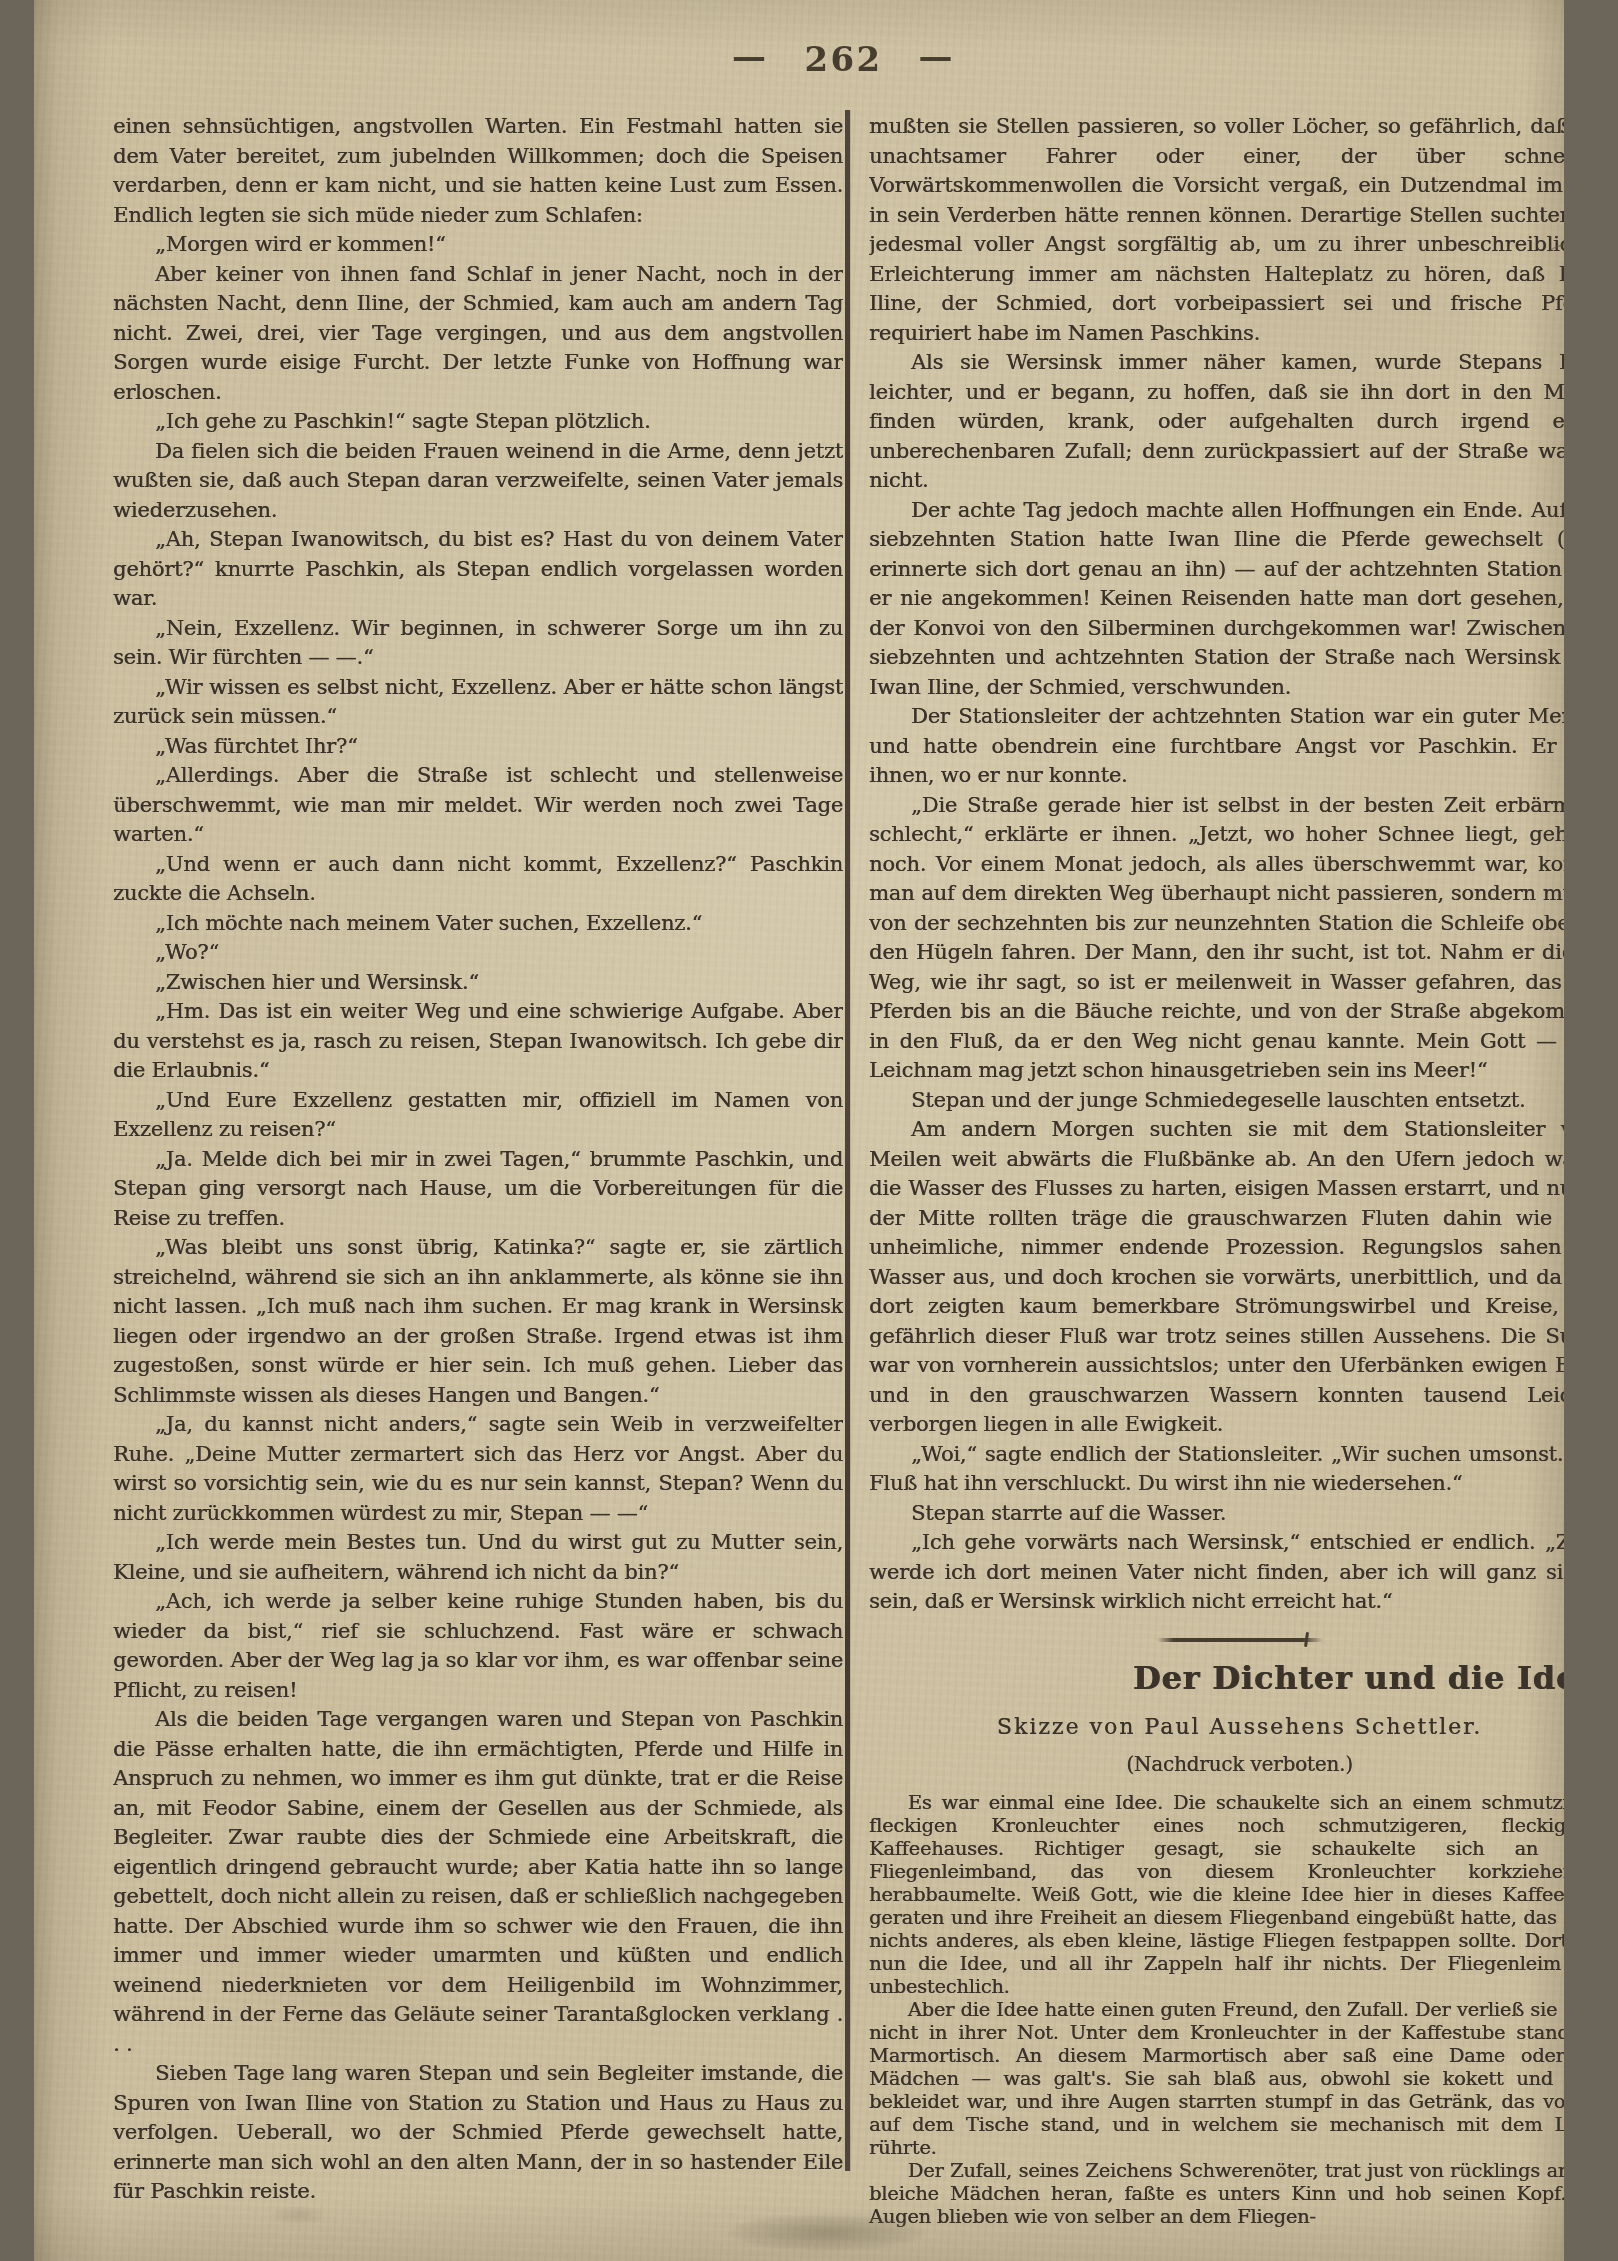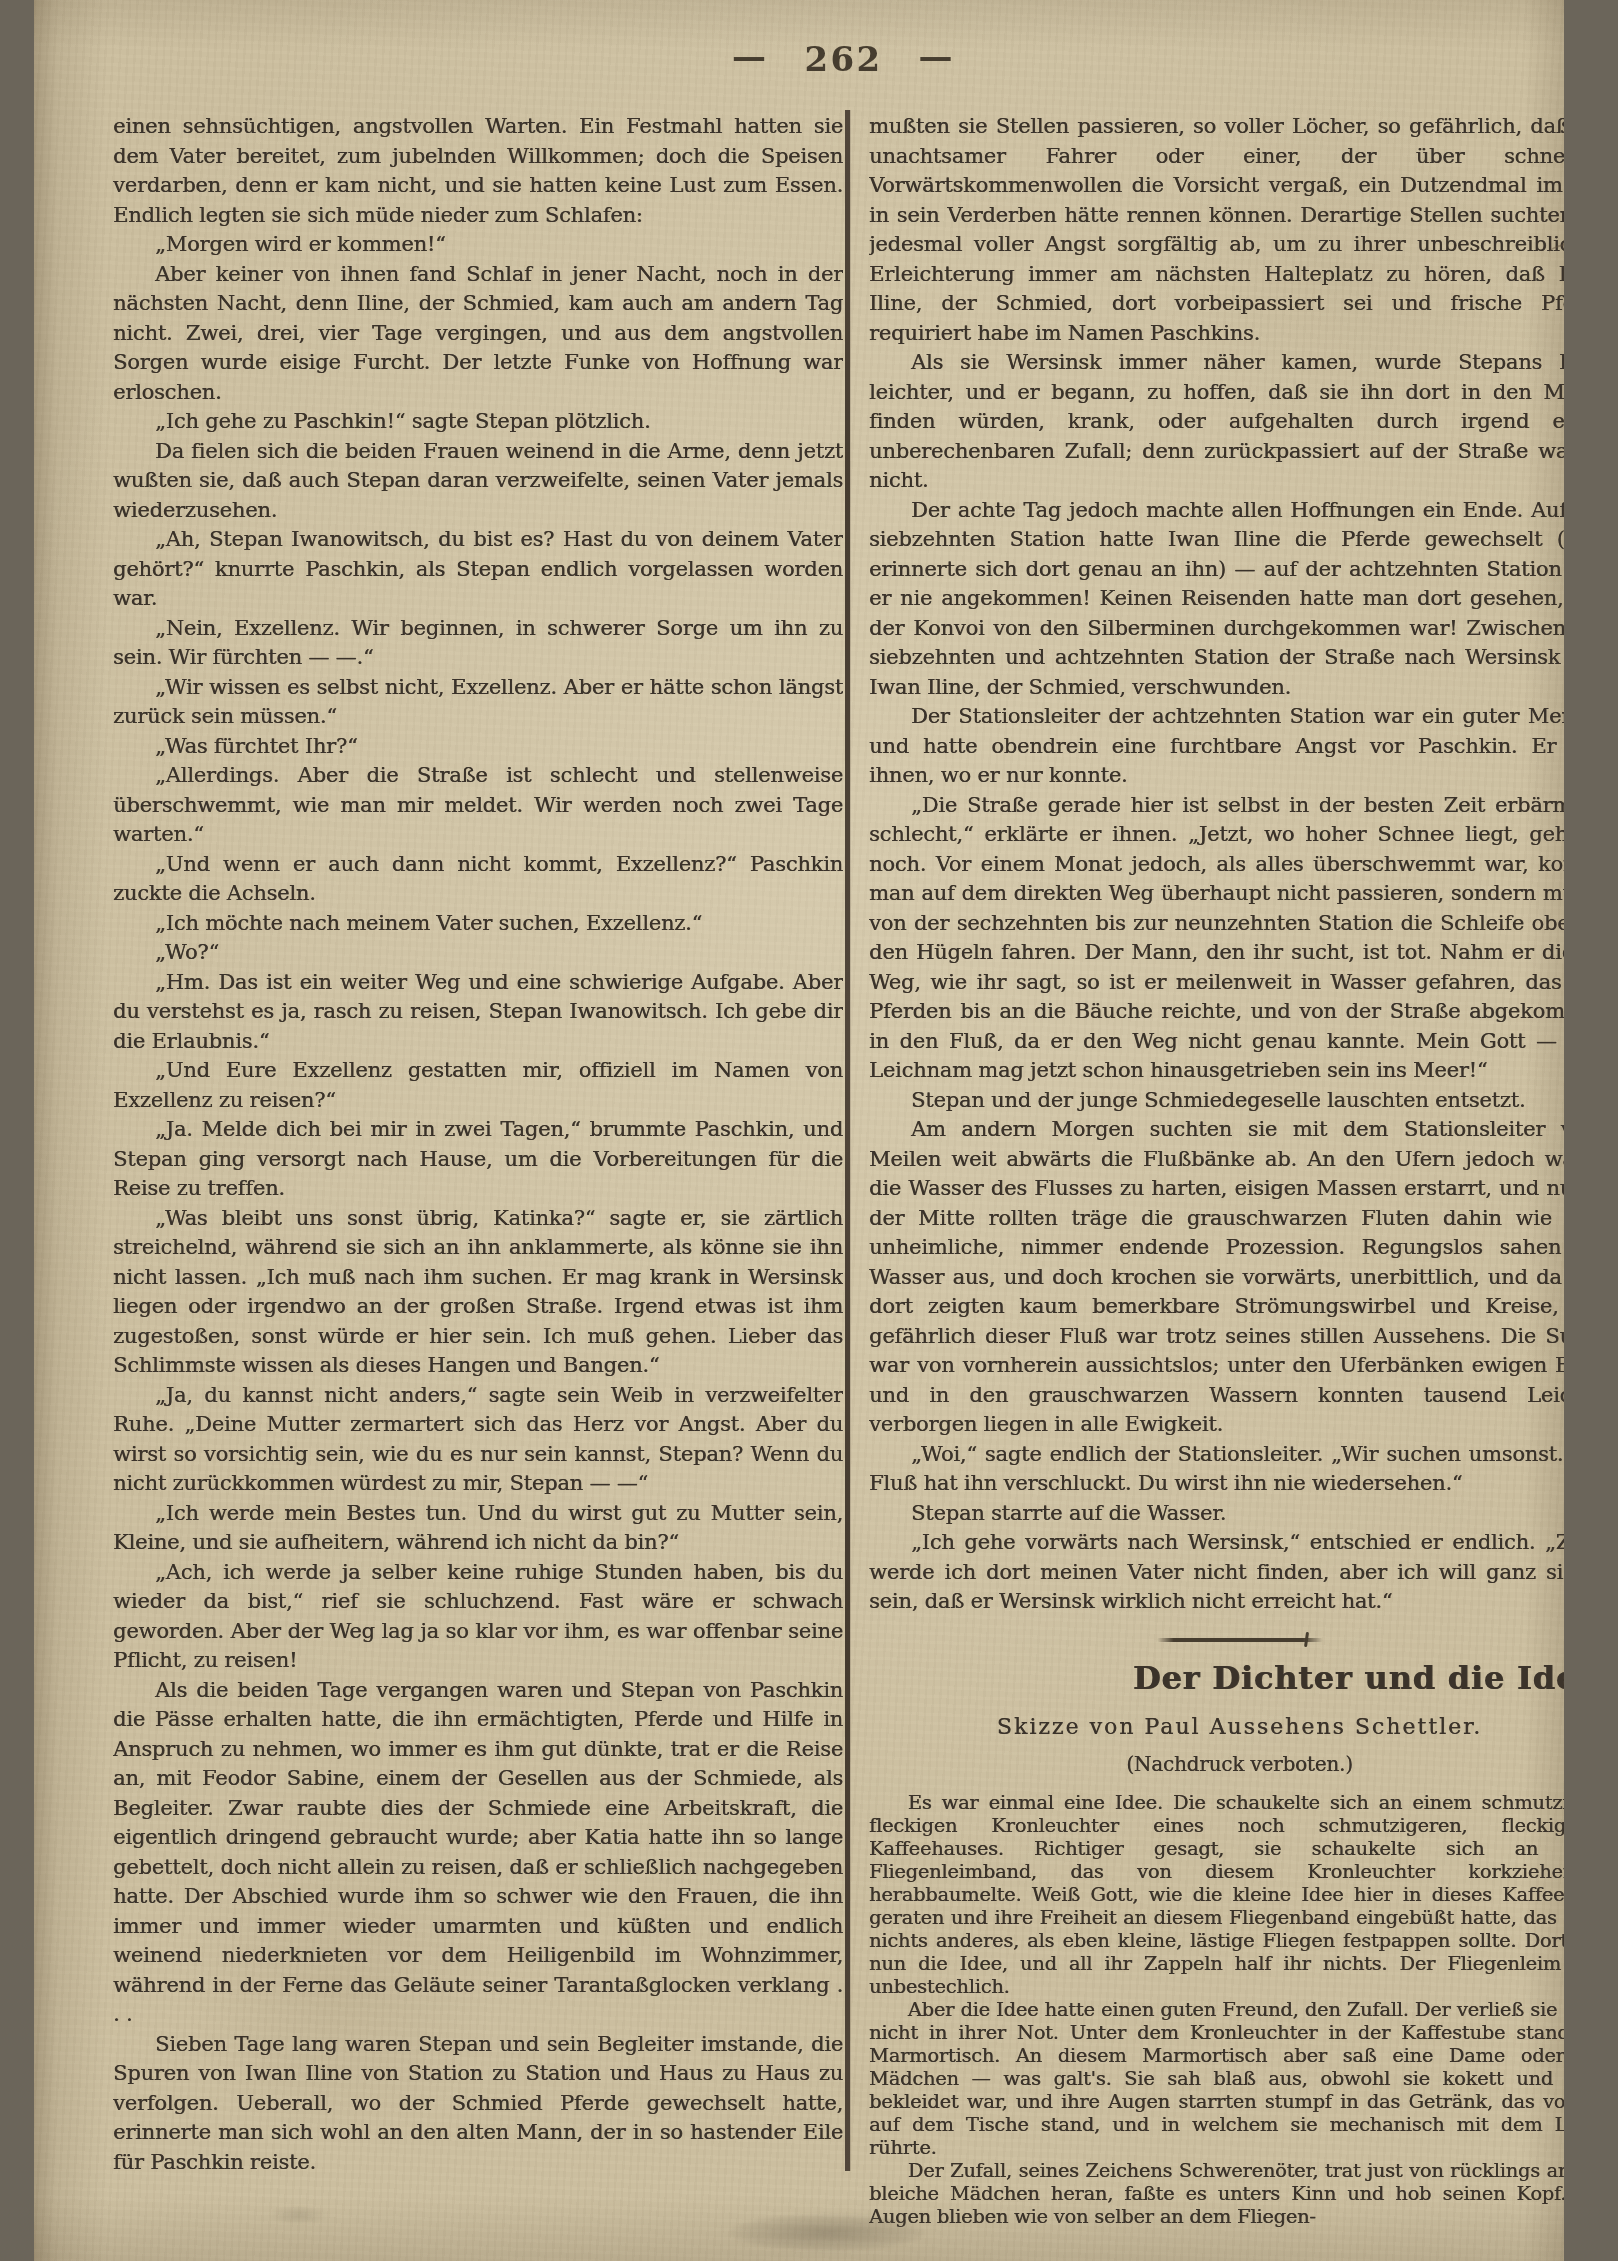--- a/index.html
+++ b/index.html
@@ -115,20 +115,21 @@
       <p>„Ich gehe zu Paschkin!“ sagte Stepan plötzlich.</p>
       <p>Da fielen sich die beiden Frauen weinend in die Arme, denn jetzt wußten sie, daß auch Stepan daran verzweifelte, seinen Vater jemals wiederzusehen.</p>
       <p>„Ah, Stepan Iwanowitsch, du bist es? Hast du von deinem Vater gehört?“ knurrte Paschkin, als Stepan endlich vorgelassen worden war.</p>
       <p>„Nein, Exzellenz. Wir beginnen, in schwerer Sorge um ihn zu sein. Wir fürchten — —.“</p>
       <p>„Wir wissen es selbst nicht, Exzellenz. Aber er hätte schon längst zurück sein müssen.“</p>
       <p>„Was fürchtet Ihr?“</p>
       <p>„Allerdings. Aber die Straße ist schlecht und stellenweise überschwemmt, wie man mir meldet. Wir werden noch zwei Tage warten.“</p>
       <p>„Und wenn er auch dann nicht kommt, Exzellenz?“ Paschkin zuckte die Achseln.</p>
       <p>„Ich möchte nach meinem Vater suchen, Exzellenz.“</p>
       <p>„Wo?“</p>
+      <p>„Zwischen hier und Wersinsk.“</p>
       <p>„Hm. Das ist ein weiter Weg und eine schwierige Aufgabe. Aber du verstehst es ja, rasch zu reisen, Stepan Iwanowitsch. Ich gebe dir die Erlaubnis.“</p>
       <p>„Und Eure Exzellenz gestatten mir, offiziell im Namen von Exzellenz zu reisen?“</p>
       <p>„Ja. Melde dich bei mir in zwei Tagen,“ brummte Paschkin, und Stepan ging versorgt nach Hause, um die Vorbereitungen für die Reise zu treffen.</p>
       <p>„Was bleibt uns sonst übrig, Katinka?“ sagte er, sie zärtlich streichelnd, während sie sich an ihn anklammerte, als könne sie ihn nicht lassen. „Ich muß nach ihm suchen. Er mag krank in Wersinsk liegen oder irgendwo an der großen Straße. Irgend etwas ist ihm zugestoßen, sonst würde er hier sein. Ich muß gehen. Lieber das Schlimmste wissen als dieses Hangen und Bangen.“</p>
       <p>„Ja, du kannst nicht anders,“ sagte sein Weib in verzweifelter Ruhe. „Deine Mutter zermartert sich das Herz vor Angst. Aber du wirst so vorsichtig sein, wie du es nur sein kannst, Stepan? Wenn du nicht zurückkommen würdest zu mir, Stepan — —“</p>
       <p>„Ich werde mein Bestes tun. Und du wirst gut zu Mutter sein, Kleine, und sie aufheitern, während ich nicht da bin?“</p>
       <p>„Ach, ich werde ja selber keine ruhige Stunden haben, bis du wieder da bist,“ rief sie schluchzend. Fast wäre er schwach geworden. Aber der Weg lag ja so klar vor ihm, es war offenbar seine Pflicht, zu reisen!</p>
       <p>Als die beiden Tage vergangen waren und Stepan von Paschkin die Pässe erhalten hatte, die ihn ermächtigten, Pferde und Hilfe in Anspruch zu nehmen, wo immer es ihm gut dünkte, trat er die Reise an, mit Feodor Sabine, einem der Gesellen aus der Schmiede, als Begleiter. Zwar raubte dies der Schmiede eine Arbeitskraft, die eigentlich dringend gebraucht wurde; aber Katia hatte ihn so lange gebettelt, doch nicht allein zu reisen, daß er schließlich nachgegeben hatte. Der Abschied wurde ihm so schwer wie den Frauen, die ihn immer und immer wieder umarmten und küßten und endlich weinend niederknieten vor dem Heiligenbild im Wohnzimmer, während in der Ferne das Geläute seiner Tarantaßglocken verklang . . .</p>
       <p>Sieben Tage lang waren Stepan und sein Begleiter imstande, die Spuren von Iwan Iline von Station zu Station und Haus zu Haus zu verfolgen. Ueberall, wo der Schmied Pferde gewechselt hatte, erinnerte man sich wohl an den alten Mann, der in so hastender Eile für Paschkin reiste.</p>
     </div>

